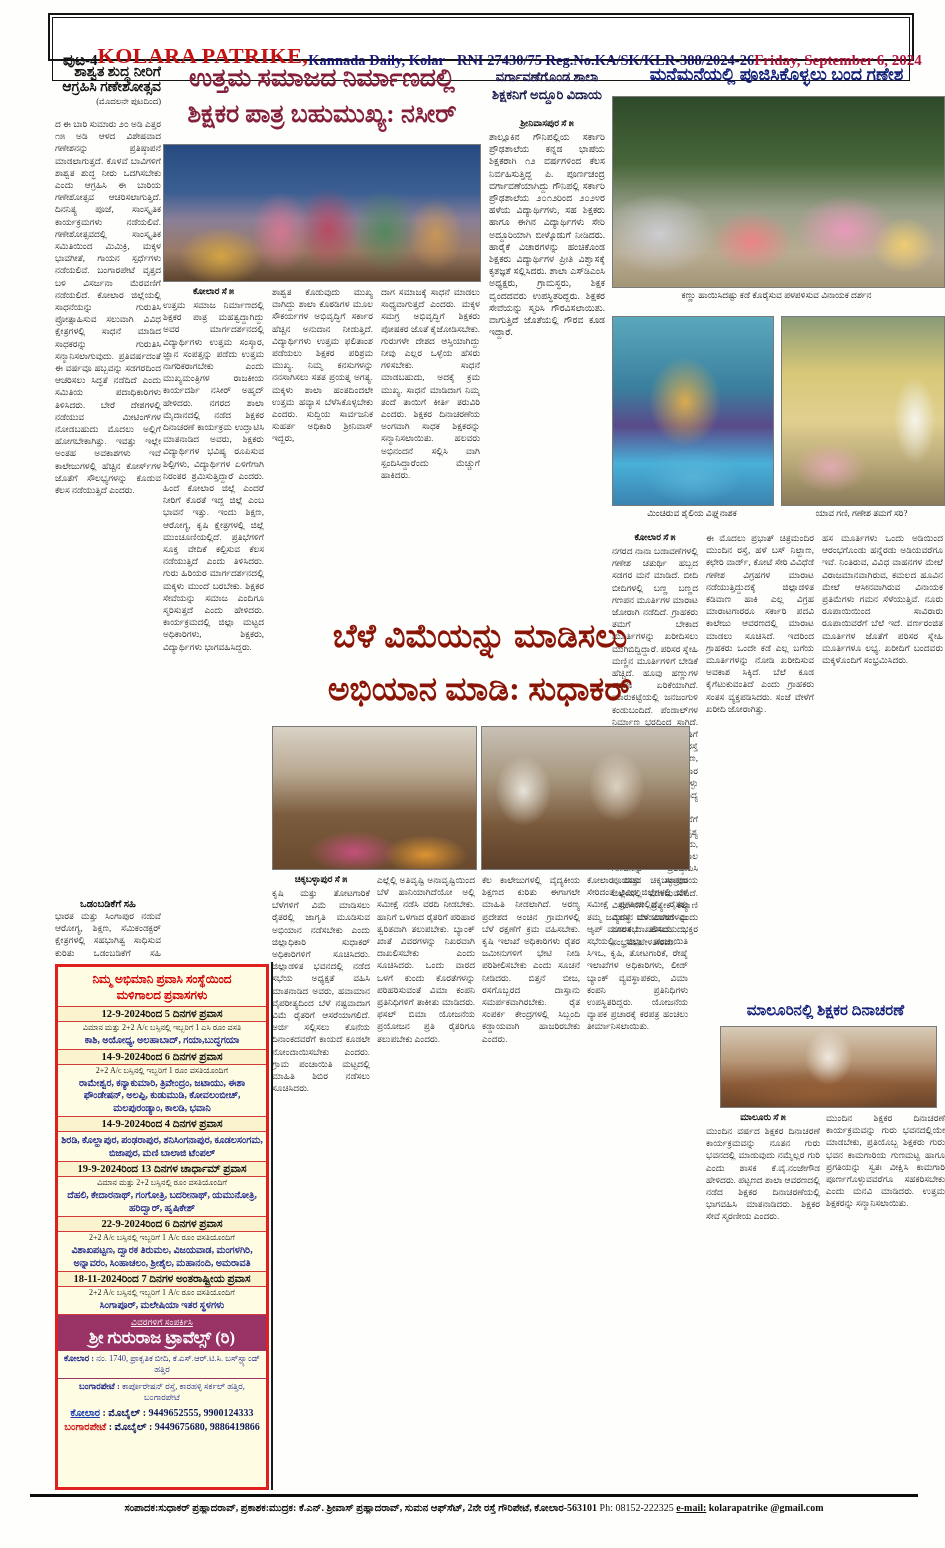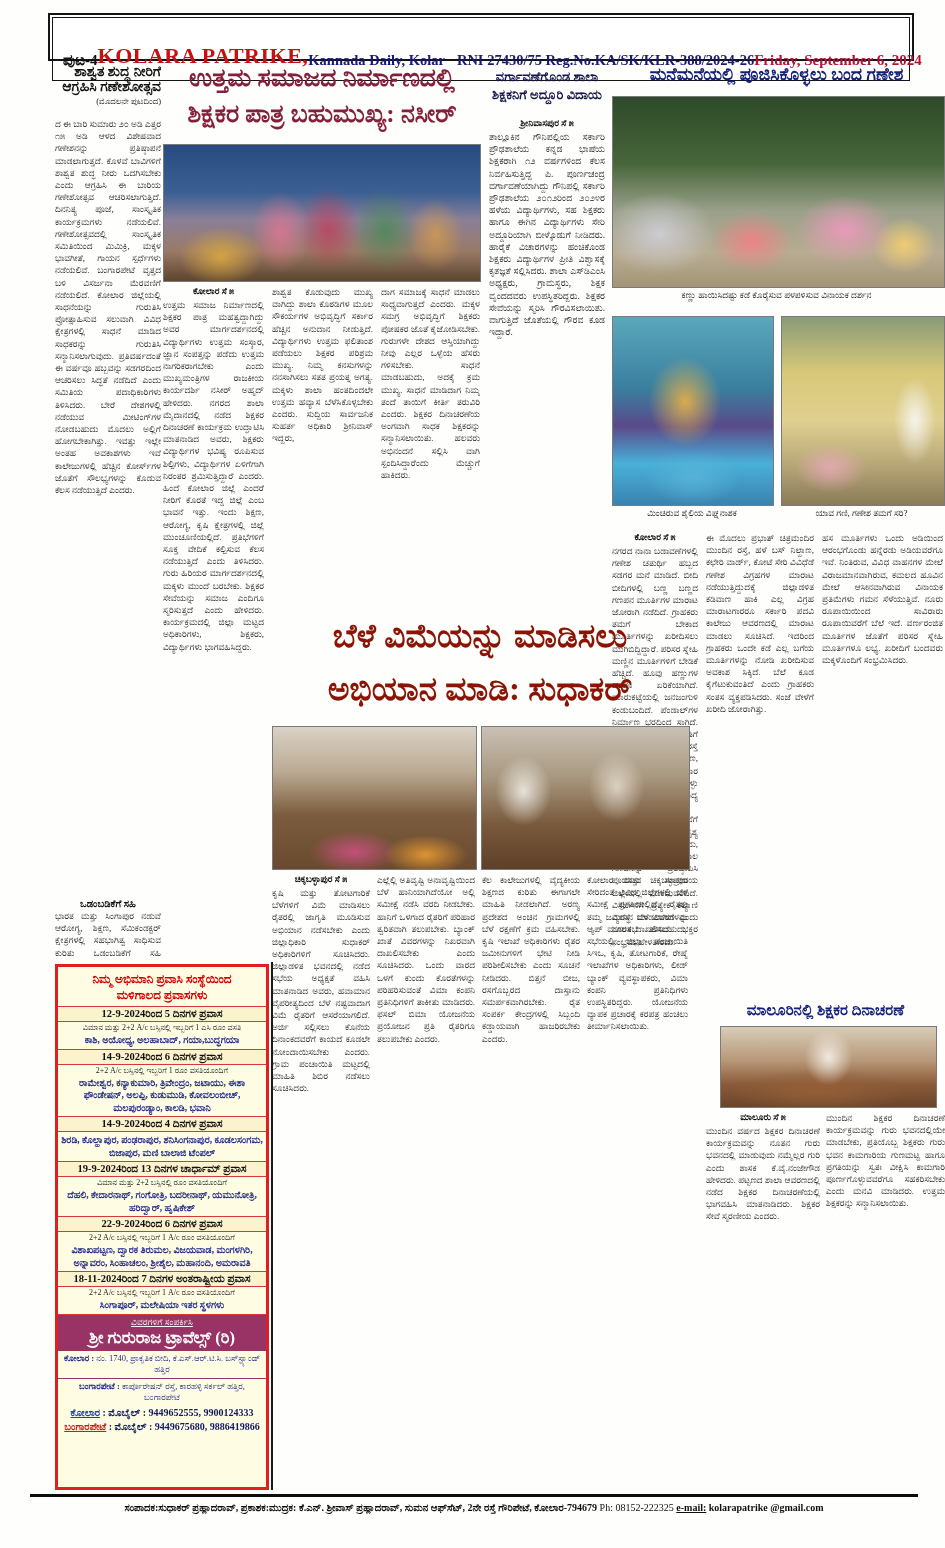--- a/index.html
+++ b/index.html
@@ -40,21 +40,21 @@
              text-align:center;color:#111;padding:1px 0}
   .tour-bus{font-size:8px;text-align:center;color:#222;padding:1px 1px 0}
   .tour-places{font-weight:bold;font-size:9.5px;line-height:12.5px;text-align:center;color:#232c8c;padding:1px 2px 2px}
   #ad-contact{background:#993366;color:#fff;text-align:center;padding:2px 0 3px;border-top:1px solid #d43a3a}
   #ad-contact-note{font-size:9px;text-decoration:underline}
   #ad-brand{font-weight:bold;font-size:16.5px;line-height:19px}
   .ad-addr{border-top:1px solid #993366;font-size:8.5px;line-height:11.5px;text-align:center;color:#232c8c;padding:2px 3px}
   .ad-addr b{color:#232c8c}
   .ad-phone{font-weight:bold;font-size:10px;text-align:center;padding:1px 0}
   .ad-phone .lbl-blue{color:#1b3fb4;text-decoration:underline}
-  .ad-phone .lbl-red{color:#cf1a1a;text-decoration:underline}
+  .ad-phone .lbl-red{color:#cf1a1a;}
   .ad-phone .num{color:#101a5e}
 
   
   #photo-stage{background:
     radial-gradient(60px 42px at 18% 82%,rgba(222,172,62,.85),transparent 70%),
     radial-gradient(42px 58px at 37% 64%,rgba(226,118,148,.8),transparent 70%),
     radial-gradient(44px 60px at 52% 62%,rgba(196,58,88,.75),transparent 70%),
     radial-gradient(48px 60px at 70% 63%,rgba(64,140,82,.75),transparent 70%),
     radial-gradient(40px 52px at 86% 66%,rgba(222,160,70,.7),transparent 70%),
     linear-gradient(180deg,#274a80 0%,#3c5f93 35%,#8a7f98 55%,#9a7a66 78%,#5d452f 100%)}
@@ -227,19 +227,19 @@
     <div class="ad-phone">
       <span class="lbl-blue">ಕೋಲಾರ</span><span class="num"> : ಮೊಬೈಲ್ : 9449652555, 9900124333</span>
     </div>
     <div class="ad-phone">
       <span class="lbl-red">ಬಂಗಾರಪೇಟೆ</span><span class="num"> : ಮೊಬೈಲ್ : 9449675680, 9886419866</span>
     </div>
   </div>
 
   <div id="footer-rule" class="abs"></div>
   <div id="footer-line" class="abs">
-    <b>ಸಂಪಾದಕ:ಸುಧಾಕರ್ ಪ್ರಹ್ಲಾದರಾವ್, ಪ್ರಕಾಶಕ:ಮುದ್ರಕ: ಕೆ.ಎನ್. ಶ್ರೀವಾಸ್ ಪ್ರಹ್ಲಾದರಾವ್, ಸುಮನ ಆಫ್‌ಸೆಟ್, 2ನೇ ರಸ್ತೆ ಗೌರಿಪೇಟೆ, ಕೋಲಾರ-794679</b>
+    <b>ಸಂಪಾದಕ:ಸುಧಾಕರ್ ಪ್ರಹ್ಲಾದರಾವ್, ಪ್ರಕಾಶಕ:ಮುದ್ರಕ: ಕೆ.ಎನ್. ಶ್ರೀವಾಸ್ ಪ್ರಹ್ಲಾದರಾವ್, ಸುಮನ ಆಫ್‌ಸೆಟ್, 2ನೇ ರಸ್ತೆ ಗೌರಿಪೇಟೆ, ಕೋಲಾರ-563101</b>
     <span>Ph: 08152-222325</span>
     <span id="footer-email-label">e-mail:</span>
     <b>kolarapatrike @gmail.com</b>
   </div>
 
 </div>
 
 </body></html>

